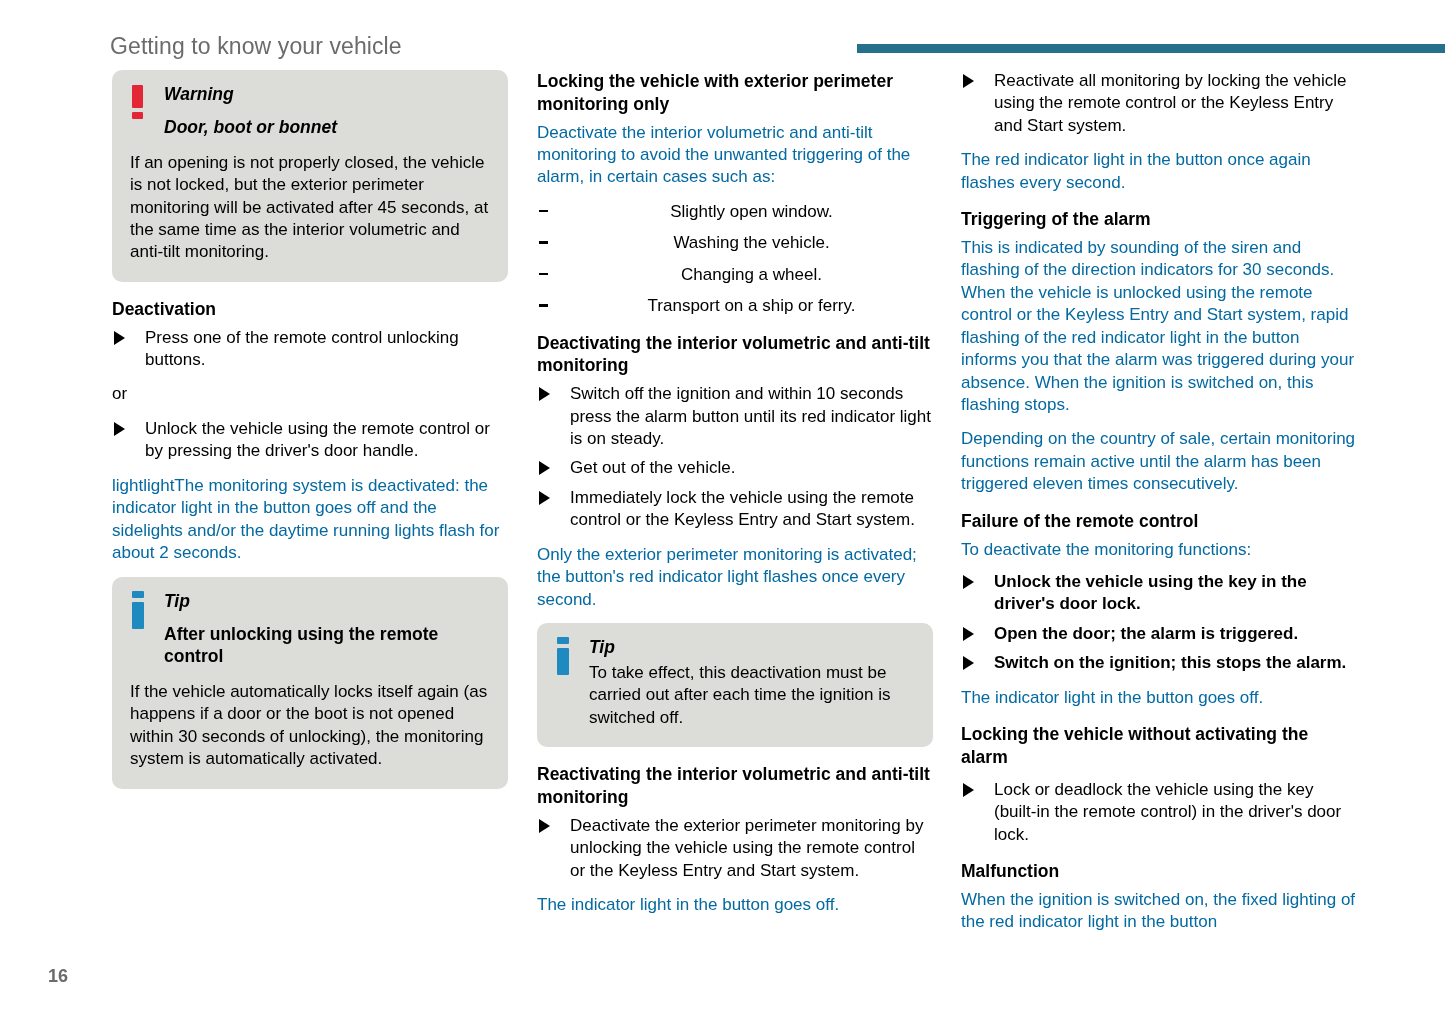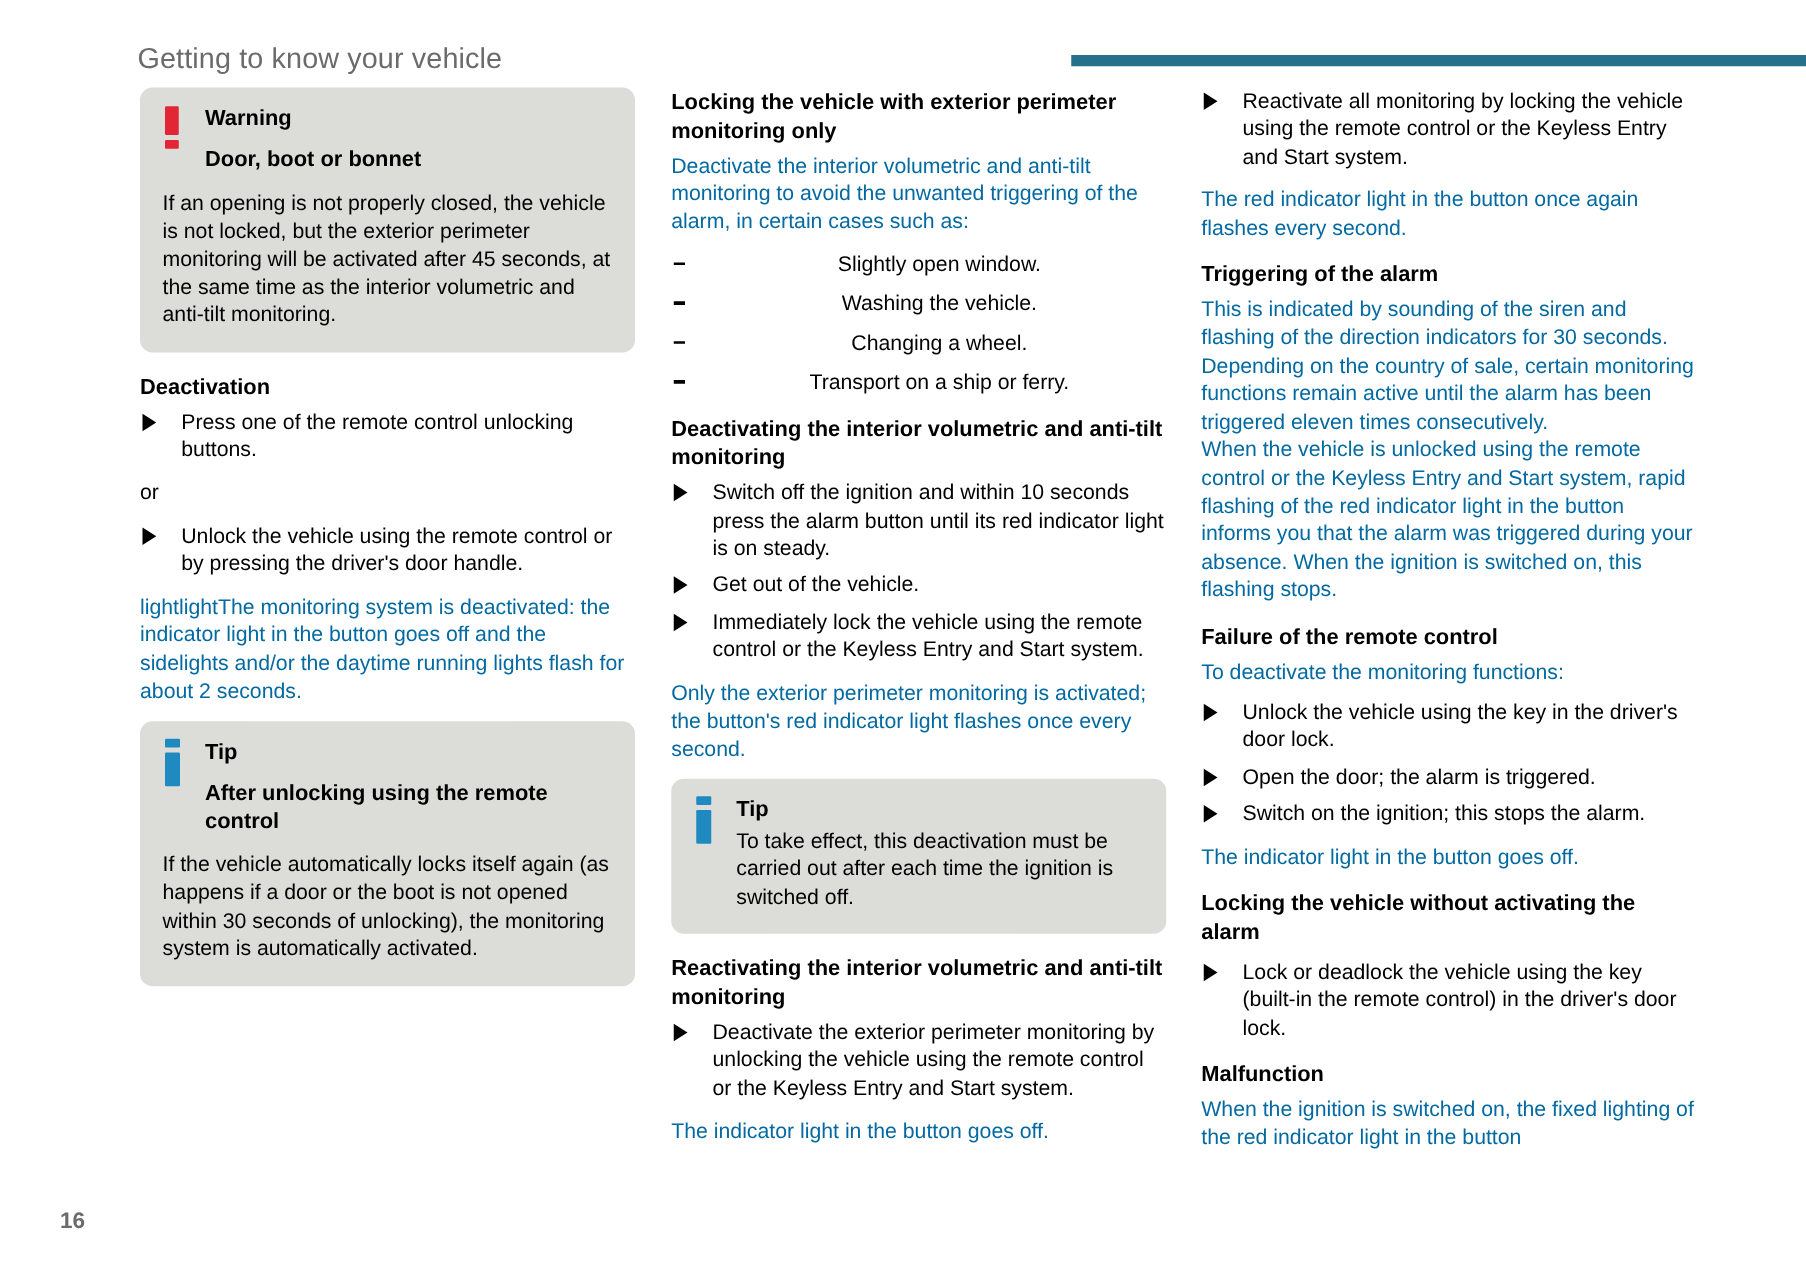--- a/index.html
+++ b/index.html
@@ -131,20 +131,21 @@
     background: #dcdcd8;
     border-radius: 10px;
     padding: 14px 18px 18px 18px;
     margin: 0 0 16px 0;
     position: relative;
   }
   .callout-head {
     position: relative;
     padding-left: 34px;
     min-height: 22px;
+    font-style: italic;
   }
   .callout-label {
     font-size: 17.5px;
     font-weight: bold;
     line-height: 1.25;
     display: block;
   }
   .callout-sub {
     font-size: 17.5px;
     font-weight: bold;
@@ -357,27 +358,27 @@
   <div class="col col-3">
 
     <ul class="arrow-list" style="margin-top:0;">
       <li><span class="tri"></span><span>Reactivate all monitoring by locking the vehicle using the remote control or the Keyless Entry and Start system.</span></li>
     </ul>
 
     <p class="para" style="margin-top:12px;">The red indicator light in the button once again flashes every second.</p>
 
     <div class="h2">Triggering of the alarm</div>
     <p class="para nogap">This is indicated by sounding of the siren and flashing of the direction indicators for 30 seconds.</p>
+    <p class="para">When the vehicle is unlocked using the remote control or the Keyless Entry and Start system, rapid flashing of the red indicator light in the button informs you that the alarm was triggered during your absence. When the ignition is switched on, this flashing stops.</p>
     <p class="para nogap">Depending on the country of sale, certain monitoring functions remain active until the alarm has been triggered eleven times consecutively.</p>
-    <p class="para">When the vehicle is unlocked using the remote control or the Keyless Entry and Start system, rapid flashing of the red indicator light in the button informs you that the alarm was triggered during your absence. When the ignition is switched on, this flashing stops.</p>
 
     <div class="h2">Failure of the remote control</div>
     <p class="para tight">To deactivate the monitoring functions:</p>
 
-    <ul class="arrow-list" style="margin-top:10px;">
+    <ul class="arrow-list" style="margin-top:10px;font-weight:bold;">
       <li><span class="tri"></span><span>Unlock the vehicle using the key in the driver's door lock.</span></li>
       <li><span class="tri"></span><span>Open the door; the alarm is triggered.</span></li>
       <li><span class="tri"></span><span>Switch on the ignition; this stops the alarm.</span></li>
     </ul>
 
     <p class="para" style="margin-top:12px;">The indicator light in the button goes off.</p>
 
     <div class="h2">Locking the vehicle without activating the alarm</div>
 
     <ul class="arrow-list" style="margin-top:10px;">

